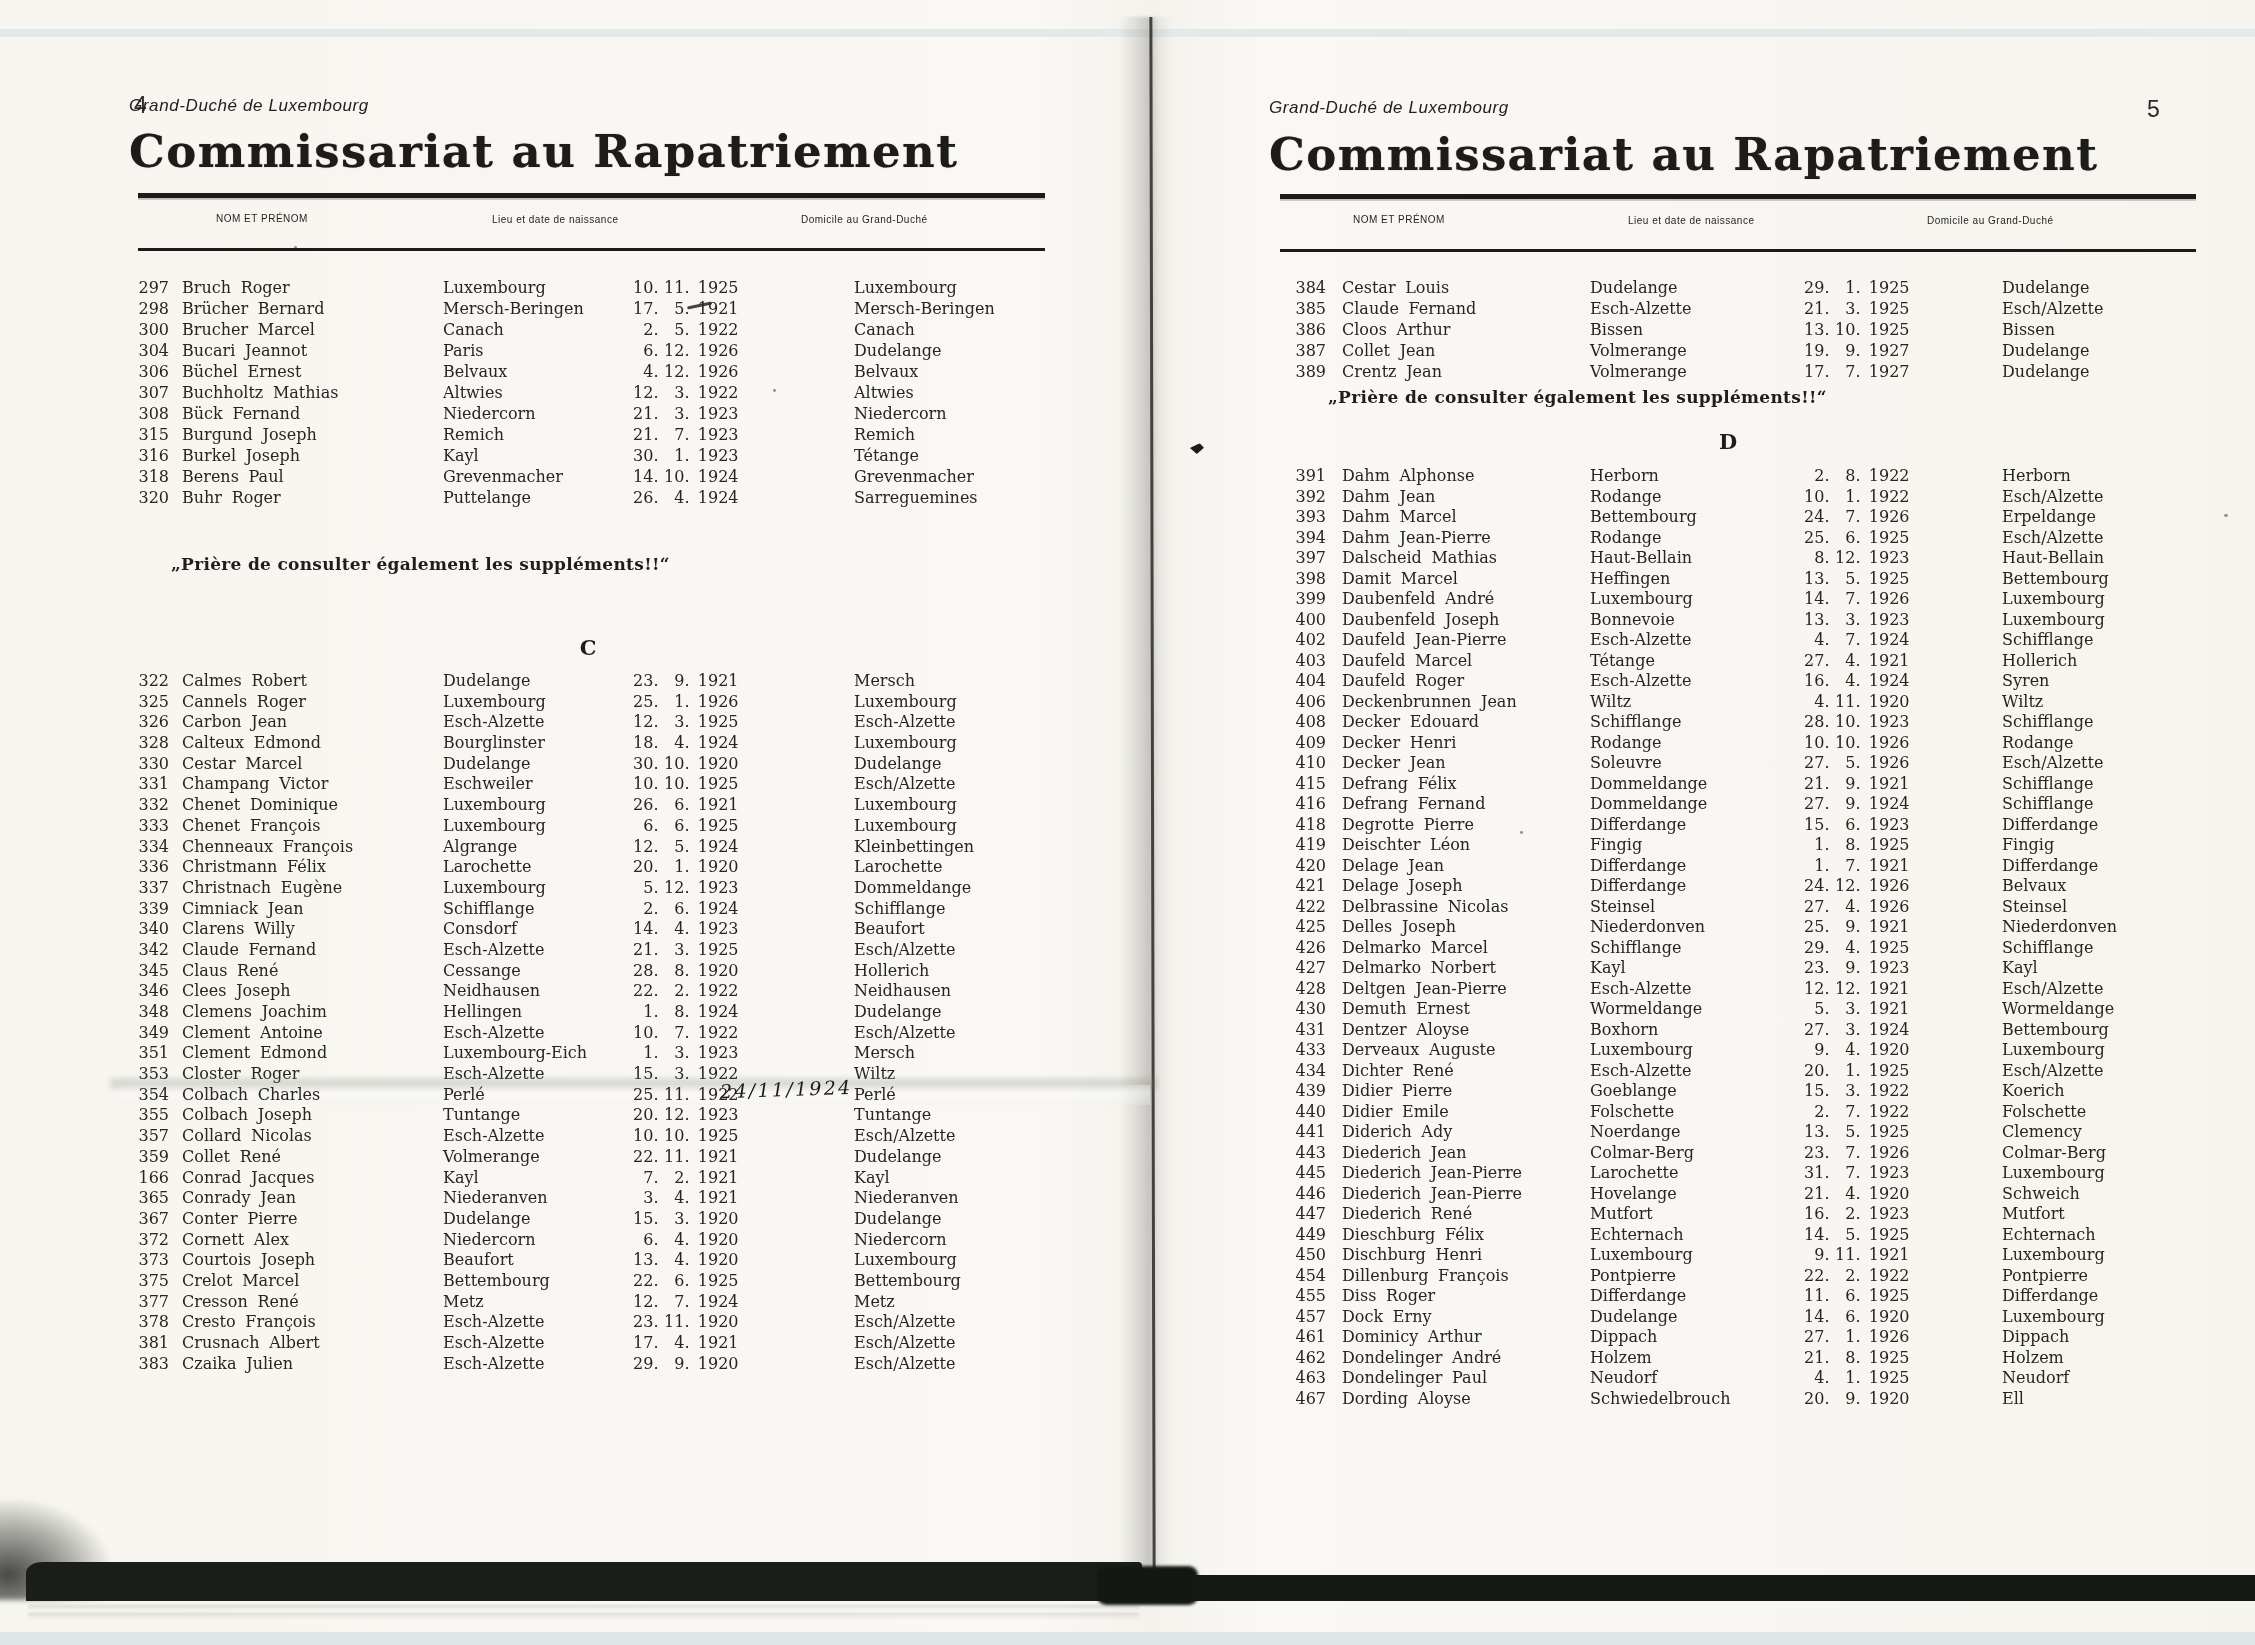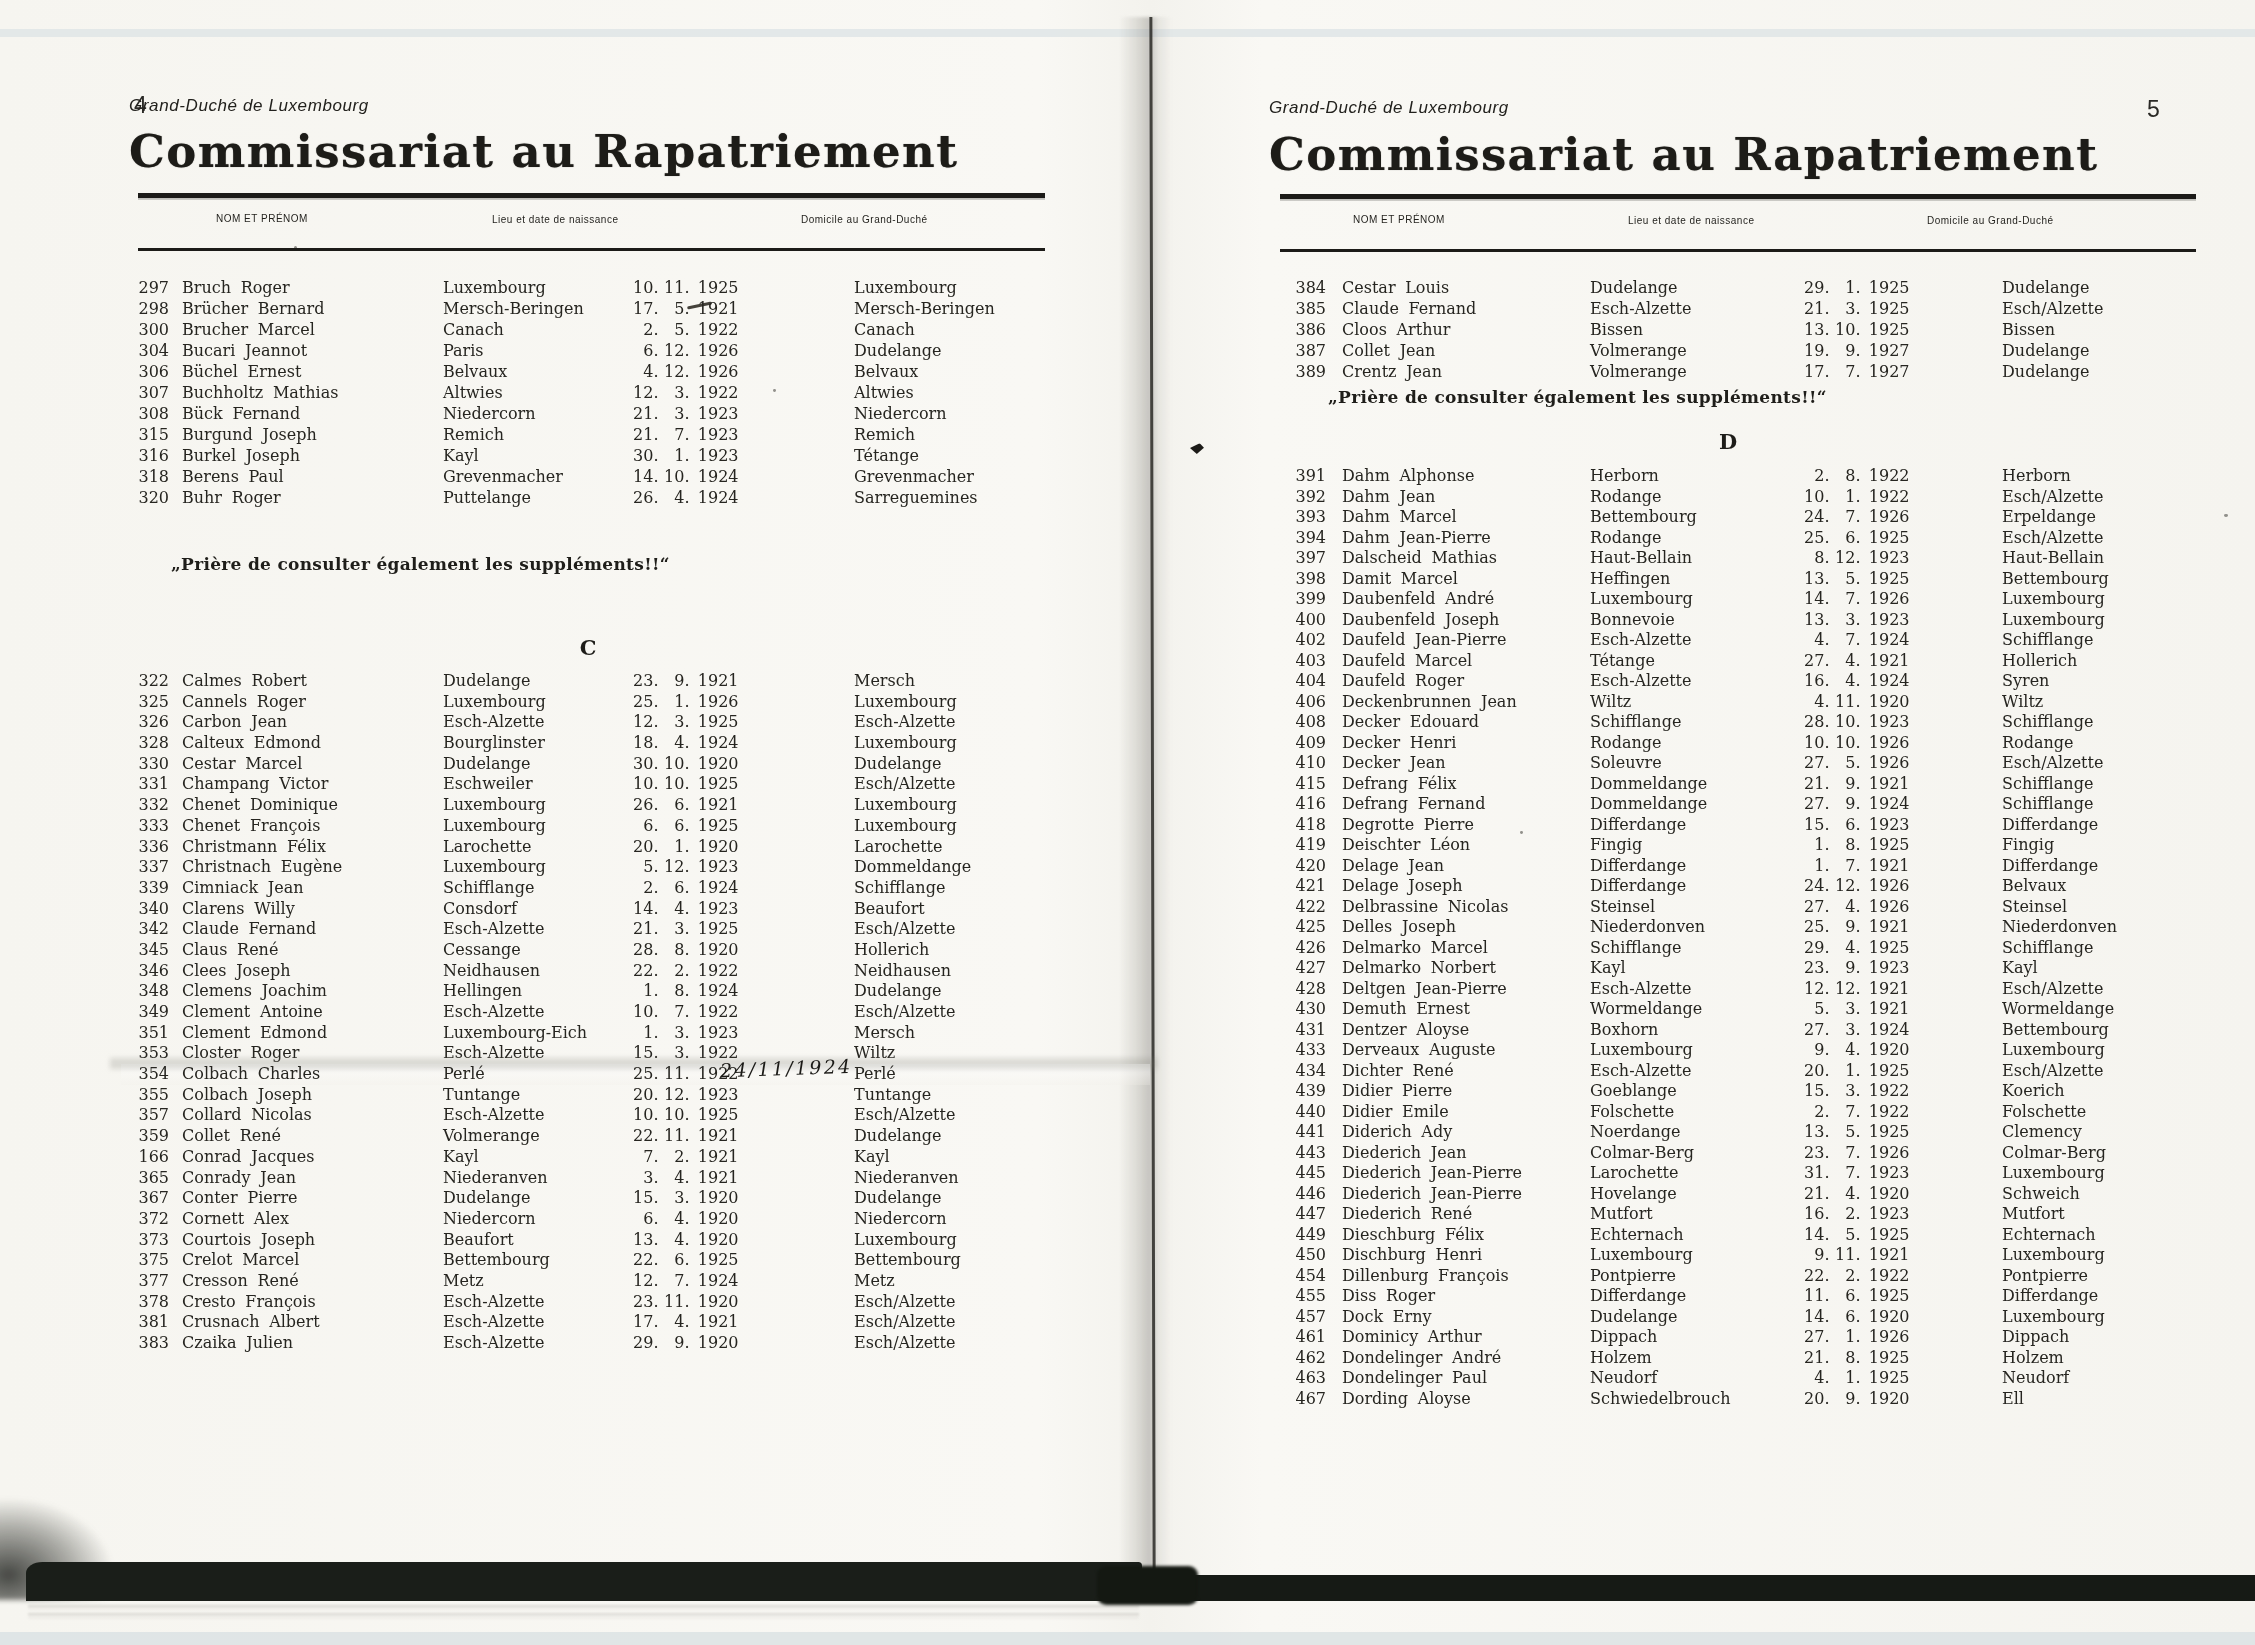--- a/index.html
+++ b/index.html
@@ -248,20 +248,27 @@
           <span class="c c-dom">Luxembourg</span>
         </div>
         <div class="row">
           <span class="c c-num">333</span>
           <span class="c c-name">Chenet François</span>
           <span class="c c-place">Luxembourg</span>
           <span class="c c-date"><span class="dd">6.</span><span class="dm">6.</span><span class="dy">1925</span></span>
           <span class="c c-dom">Luxembourg</span>
         </div>
         <div class="row">
+          <span class="c c-num">334</span>
+          <span class="c c-name">Chenneaux François</span>
+          <span class="c c-place">Algrange</span>
+          <span class="c c-date"><span class="dd">12.</span><span class="dm">5.</span><span class="dy">1924</span></span>
+          <span class="c c-dom">Kleinbettingen</span>
+        </div>
+        <div class="row">
           <span class="c c-num">336</span>
           <span class="c c-name">Christmann Félix</span>
           <span class="c c-place">Larochette</span>
           <span class="c c-date"><span class="dd">20.</span><span class="dm">1.</span><span class="dy">1920</span></span>
           <span class="c c-dom">Larochette</span>
         </div>
         <div class="row">
           <span class="c c-num">337</span>
           <span class="c c-name">Christnach Eugène</span>
           <span class="c c-place">Luxembourg</span>

